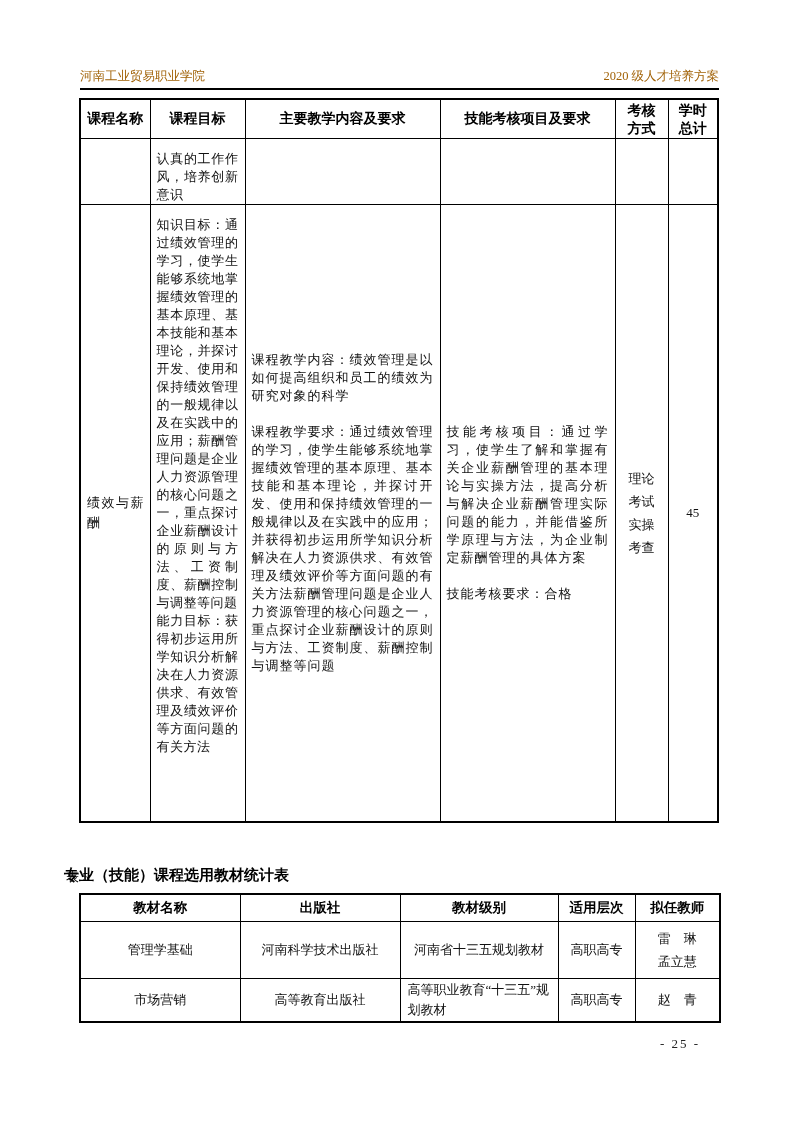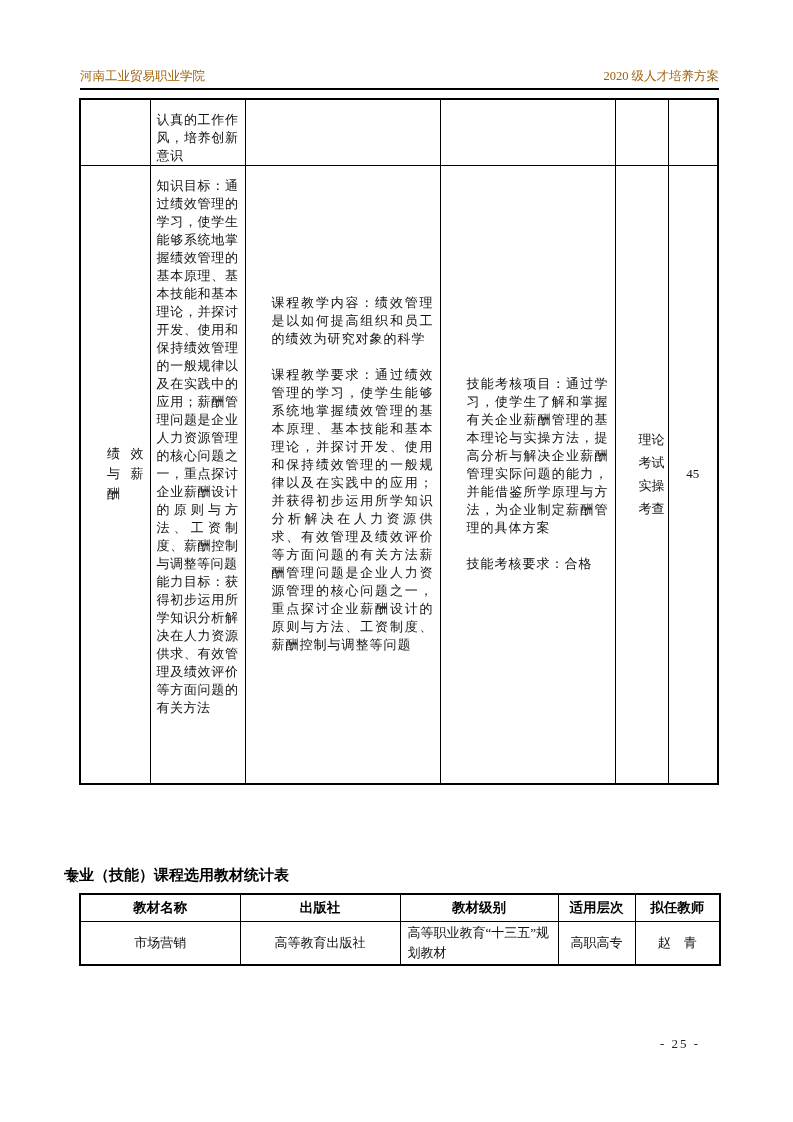--- a/index.html
+++ b/index.html
@@ -27,21 +27,21 @@
     font-weight:bold; font-size:14px; text-align:center; vertical-align:middle;
     color:#000;
   }
   
   .t1 { left:79px; top:98px; width:640px; }
   .t1 tr.hdr  { height:39px; }
   .t1 tr.r1   { height:53px; }
   .t1 tr.r2   { height:618px; }
   .hdr-wrap { display:block; width:2em; margin:0 auto; line-height:18px; }
   .v-top { vertical-align:top; }
-  .v-mid { vertical-align:middle;padding-left:20px; }
+  .v-mid { vertical-align:middle; }
   .cjk {
     font-size:13px; line-height:18px; text-align:justify;
     padding:0 6px; letter-spacing:0.5px;
   }
   .cjk-lg { letter-spacing:1px; }
   .pad-t { padding-top:11px; }
   .gap18 { height:18px; }
   .course-name { font-size:13px; line-height:20px; text-align:justify; padding:0 6px; }
   .method-wrap {
     display:block; width:2em; margin:0 auto;
@@ -85,20 +85,32 @@
   <table class="doc-tbl t1">
     <colgroup>
       <col style="width:70px">
         <col style="width:95px">
         <col style="width:195px">
       <col style="width:175px">
         <col style="width:53px">
         <col style="width:50px">
     </colgroup>
     <tbody>
+        <tr class="hdr">
+      <th>课程名称</th>
+      <th>课程目标</th>
+      <th>主要教学内容及要求</th>
+      <th>技能考核项目及要求</th>
+      <th>
+        <span class="hdr-wrap">考核方式</span>
+      </th>
+      <th>
+        <span class="hdr-wrap">学时总计</span>
+      </th>
+    </tr>
     <tr class="r1">
       <td class="v-top"></td>
       <td class="v-top">
         <div class="cjk pad-t">认真的工作作风，培养创新意识</div>
       </td>
       <td class="v-top"></td>
       <td class="v-top"></td>
       <td class="v-top"></td>
       <td class="v-top"></td>
     </tr>
@@ -144,20 +156,30 @@
         <col style="width:85px">
     </colgroup>
     <tbody>
         <tr class="hdr">
       <th>教材名称</th>
       <th>出版社</th>
       <th>教材级别</th>
       <th>适用层次</th>
       <th>拟任教师</th>
     </tr>
+    <tr class="rowA">
+      <td>管理学基础</td>
+      <td>河南科学技术出版社</td>
+      <td>河南省十三五规划教材</td>
+      <td>高职高专</td>
+      <td>
+        <div class="teacher-line">雷　琳</div>
+        <div class="teacher-line">孟立慧</div>
+      </td>
+    </tr>
     <tr class="rowB">
       <td>市场营销</td>
       <td>高等教育出版社</td>
       <td class="level-left">高等职业教育“十三五”规划教材</td>
       <td>高职高专</td>
       <td>
         <div class="teacher-line">赵　青</div>
       </td>
     </tr>
   </tbody>

